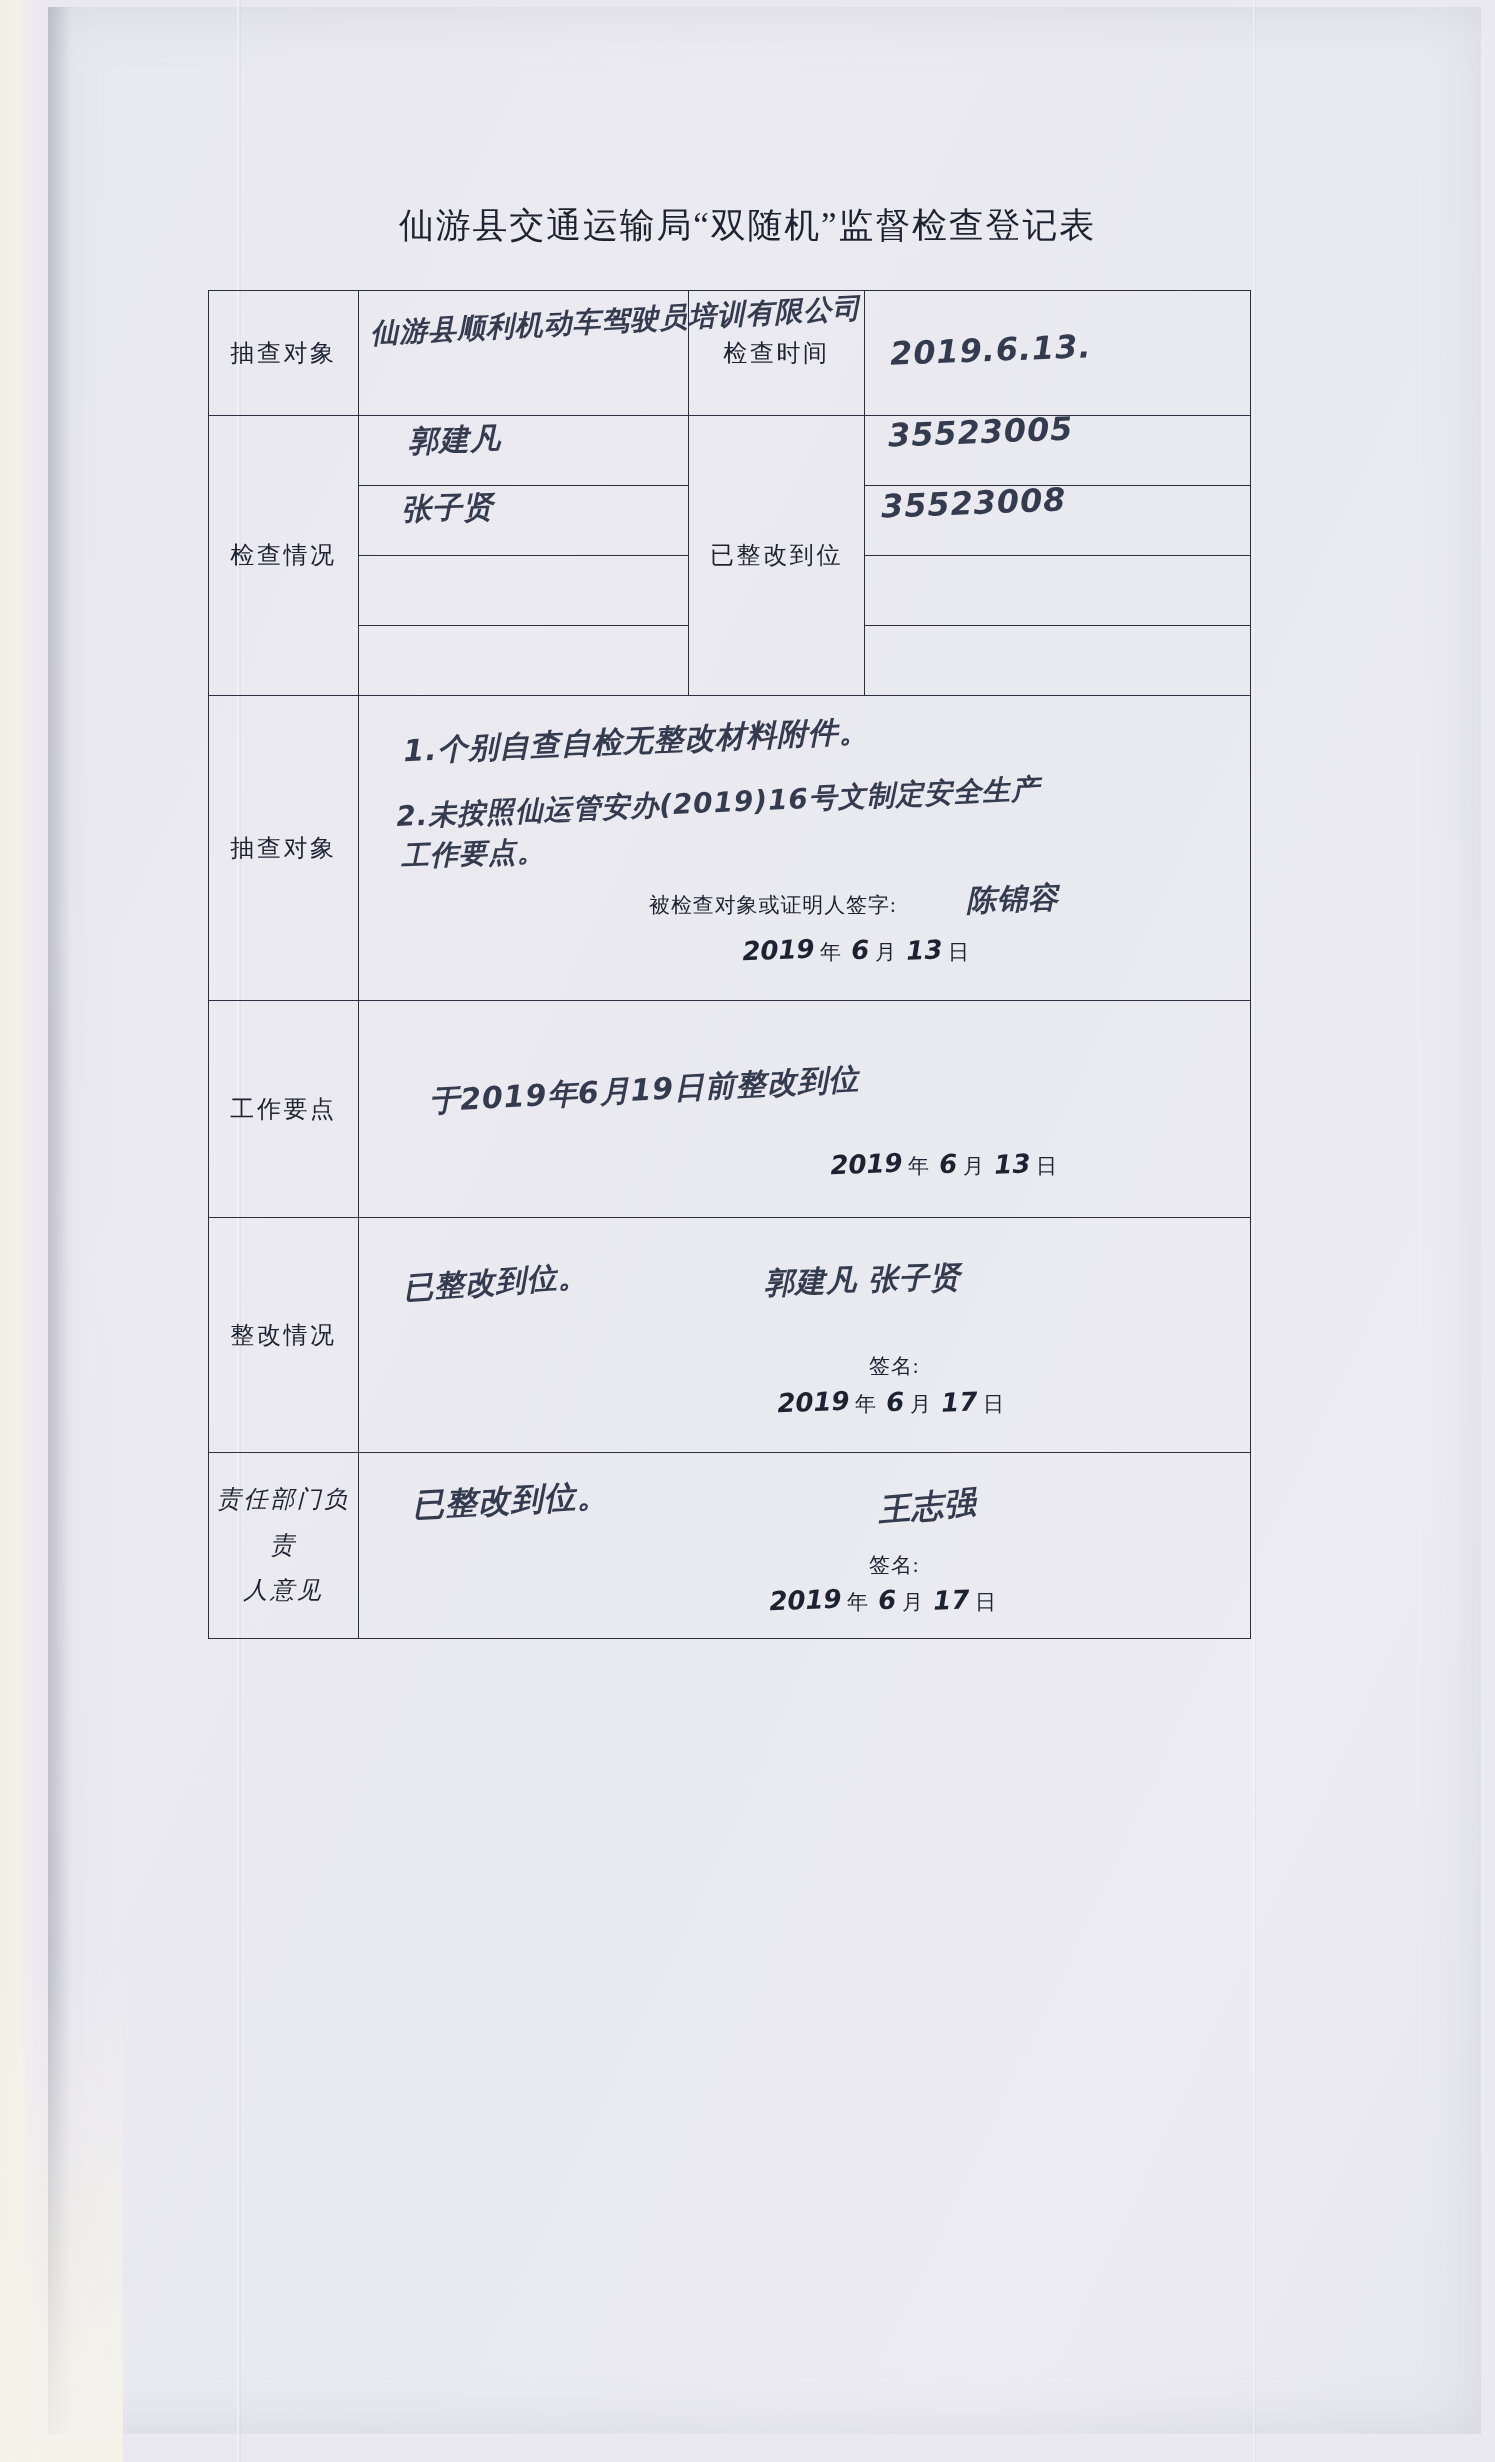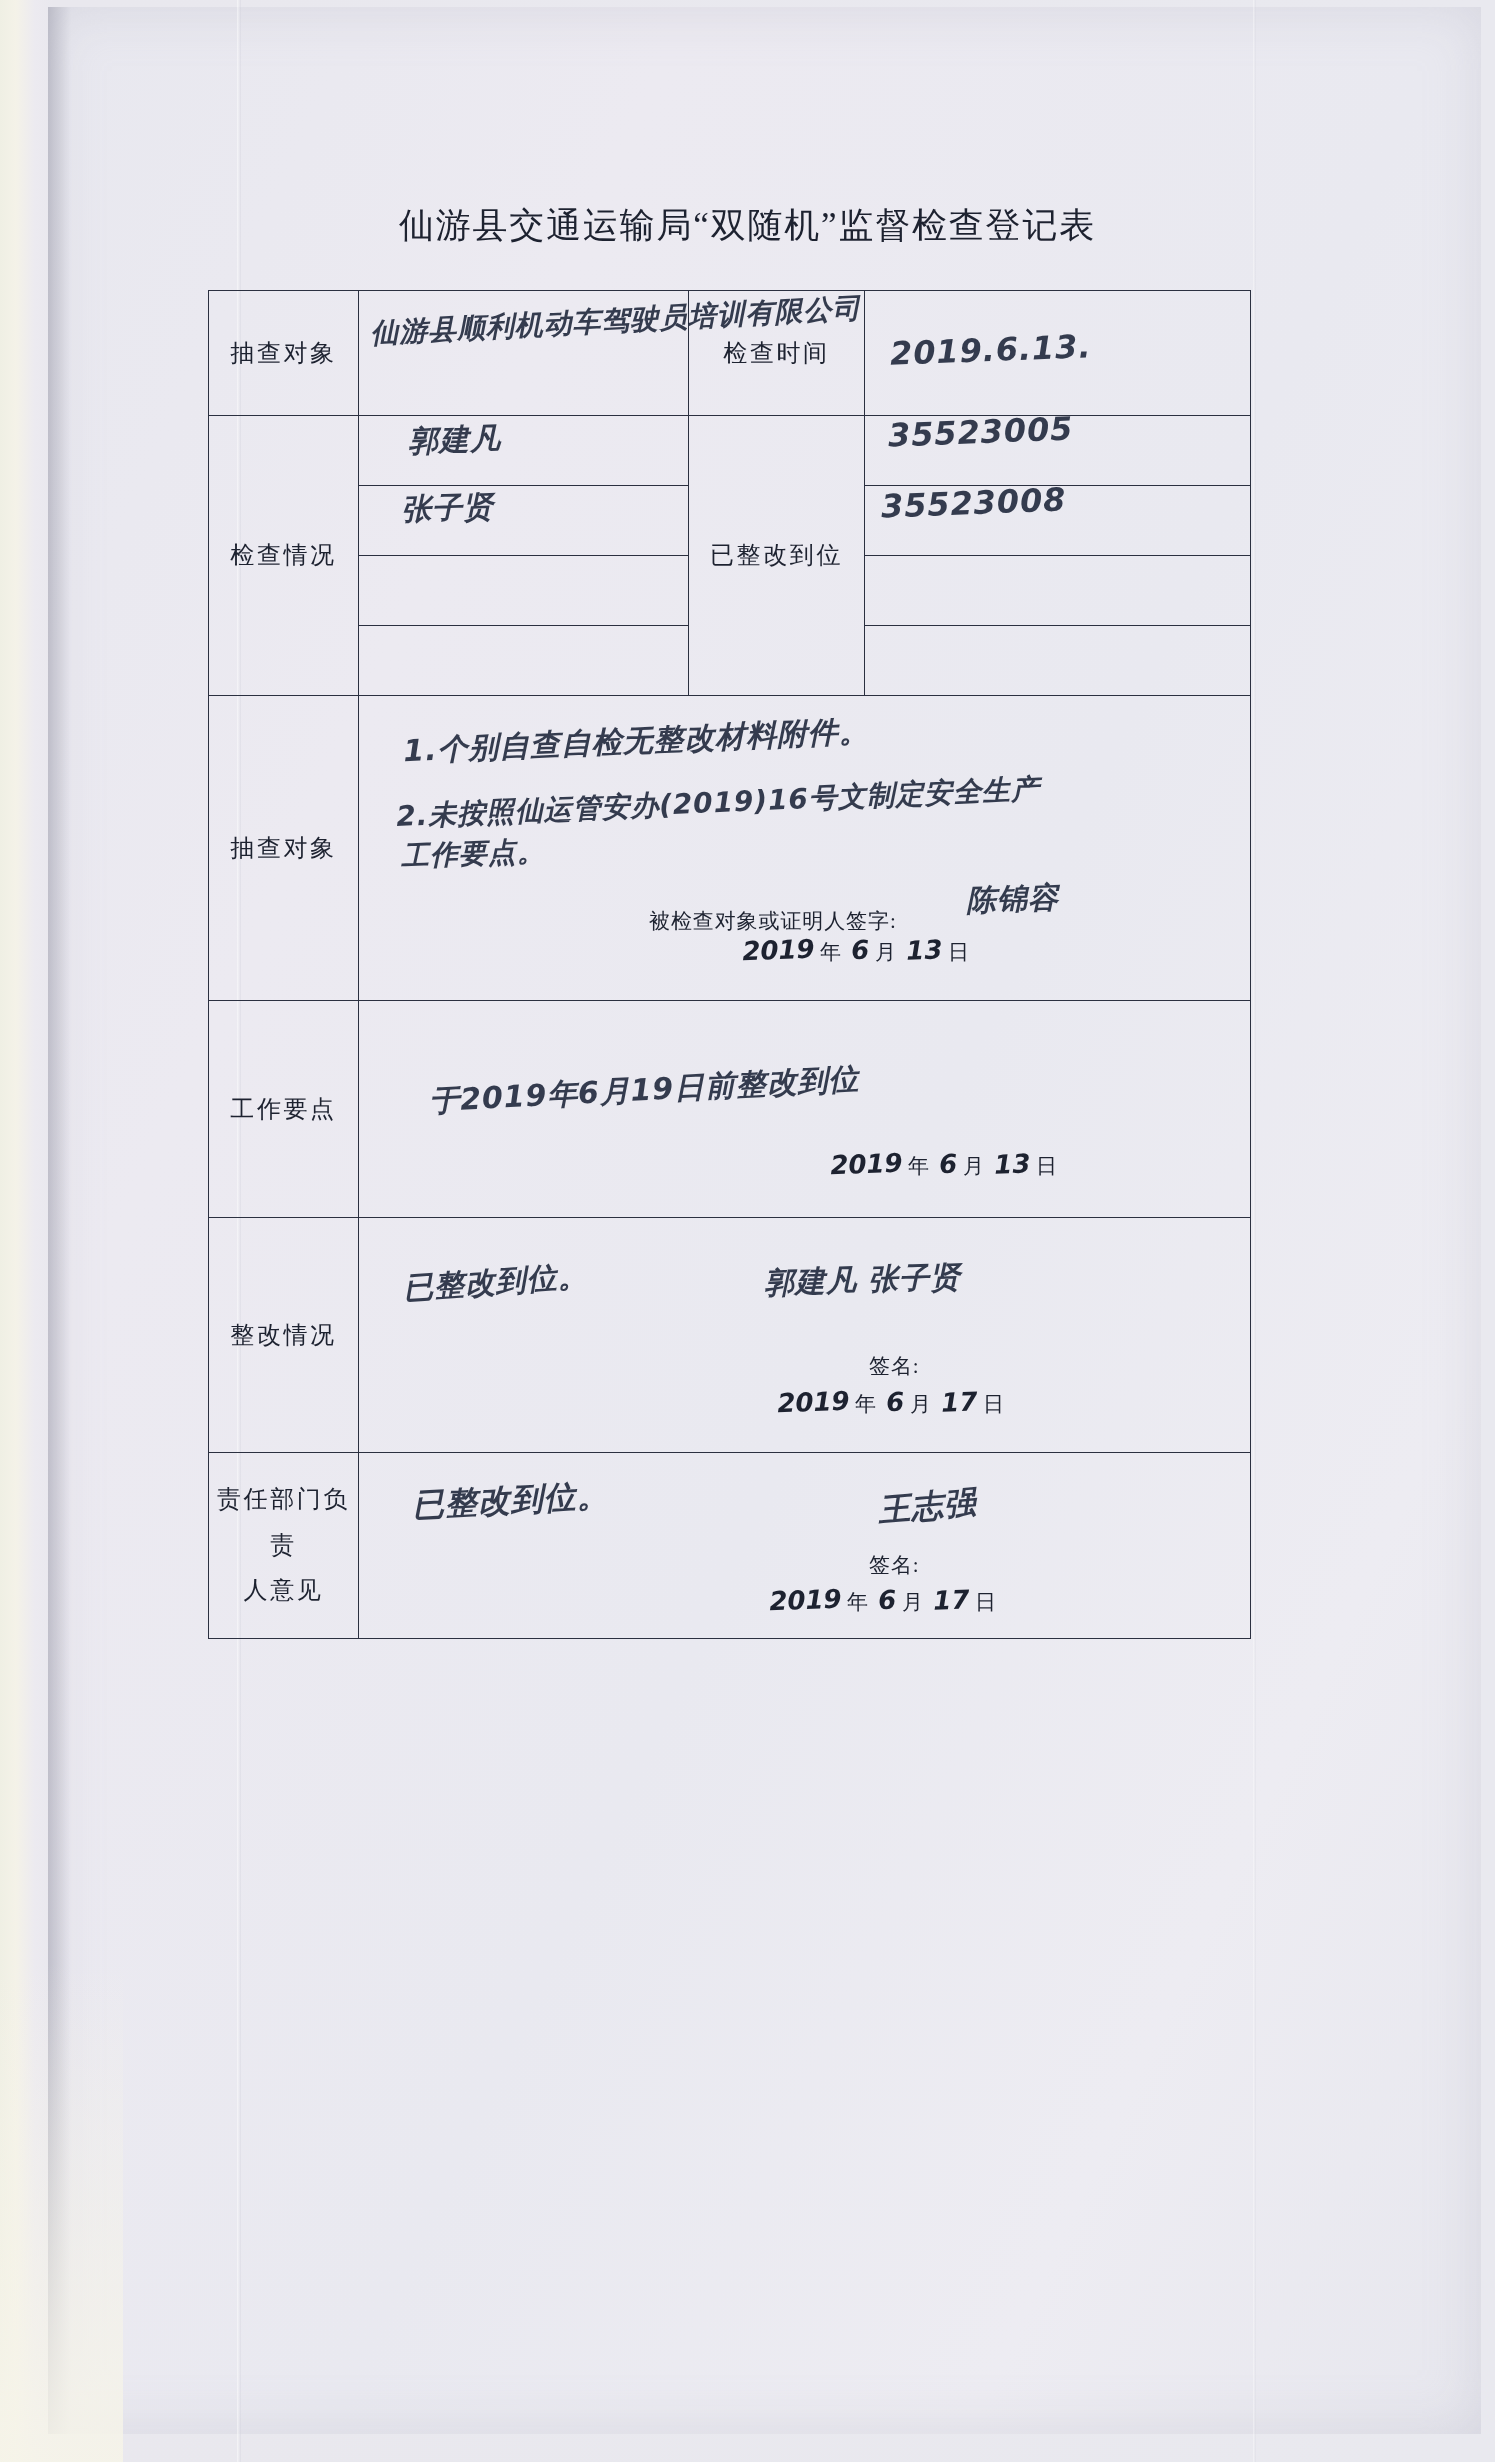--- a/index.html
+++ b/index.html
@@ -85,21 +85,21 @@
     position: relative;
     padding: 7px;
   }
   .lbl {
     text-align: center;
     font-size: 24px;
     color: #1d2230;
     letter-spacing: 2.6px;
     line-height: 1.45;
   }
-  .lbl.two-line { line-height: 1.9; }
+  .lbl.two-line { line-height: 1.9; font-style: italic; }
 
   
   .hand {
     font-family: "DejaVu Sans", sans-serif;
     color: #1b2438;
     font-style: italic;
     font-weight: 600;
     letter-spacing: 0.9px;
     transform: rotate(-2.2deg);
     display: inline-block;
@@ -199,21 +199,21 @@
     </td>
   </tr>
 
   <tr>
     <td class="lbl">抽查对象</td>
     <td colspan="4" style="height:290px">
       <span class="hand ink pos" style="left:44px; top:24.6px; font-size:30px; transform:rotate(-2.5deg);">1.个别自查自检无整改材料附件。</span>
       <span class="hand ink pos" style="left:37px; top:88px; font-size:28px; transform:rotate(-2.5deg);">2.未按照仙运管安办(2019)16号文制定安全生产</span>
       <span class="hand ink pos" style="left:42px; top:139px; font-size:28px; transform:rotate(-2deg);">工作要点。</span>
 
-      <span class="note pos" style="left:290px; top:195px;margin-top:16px;">被检查对象或证明人签字:</span>
+      <span class="note pos" style="left:290px; top:195px;">被检查对象或证明人签字:</span>
       <span class="hand ink pos" style="left:607px; top:183px; font-size:30px;">陈锦容</span>
 
       <span class="date-line pos" style="left:378px; top:239px;">
         <span class="hv">2019</span><span>年</span>
         <span class="hv">6</span><span>月</span>
         <span class="hv">13</span><span>日</span>
       </span>
     </td>
   </tr>
 

